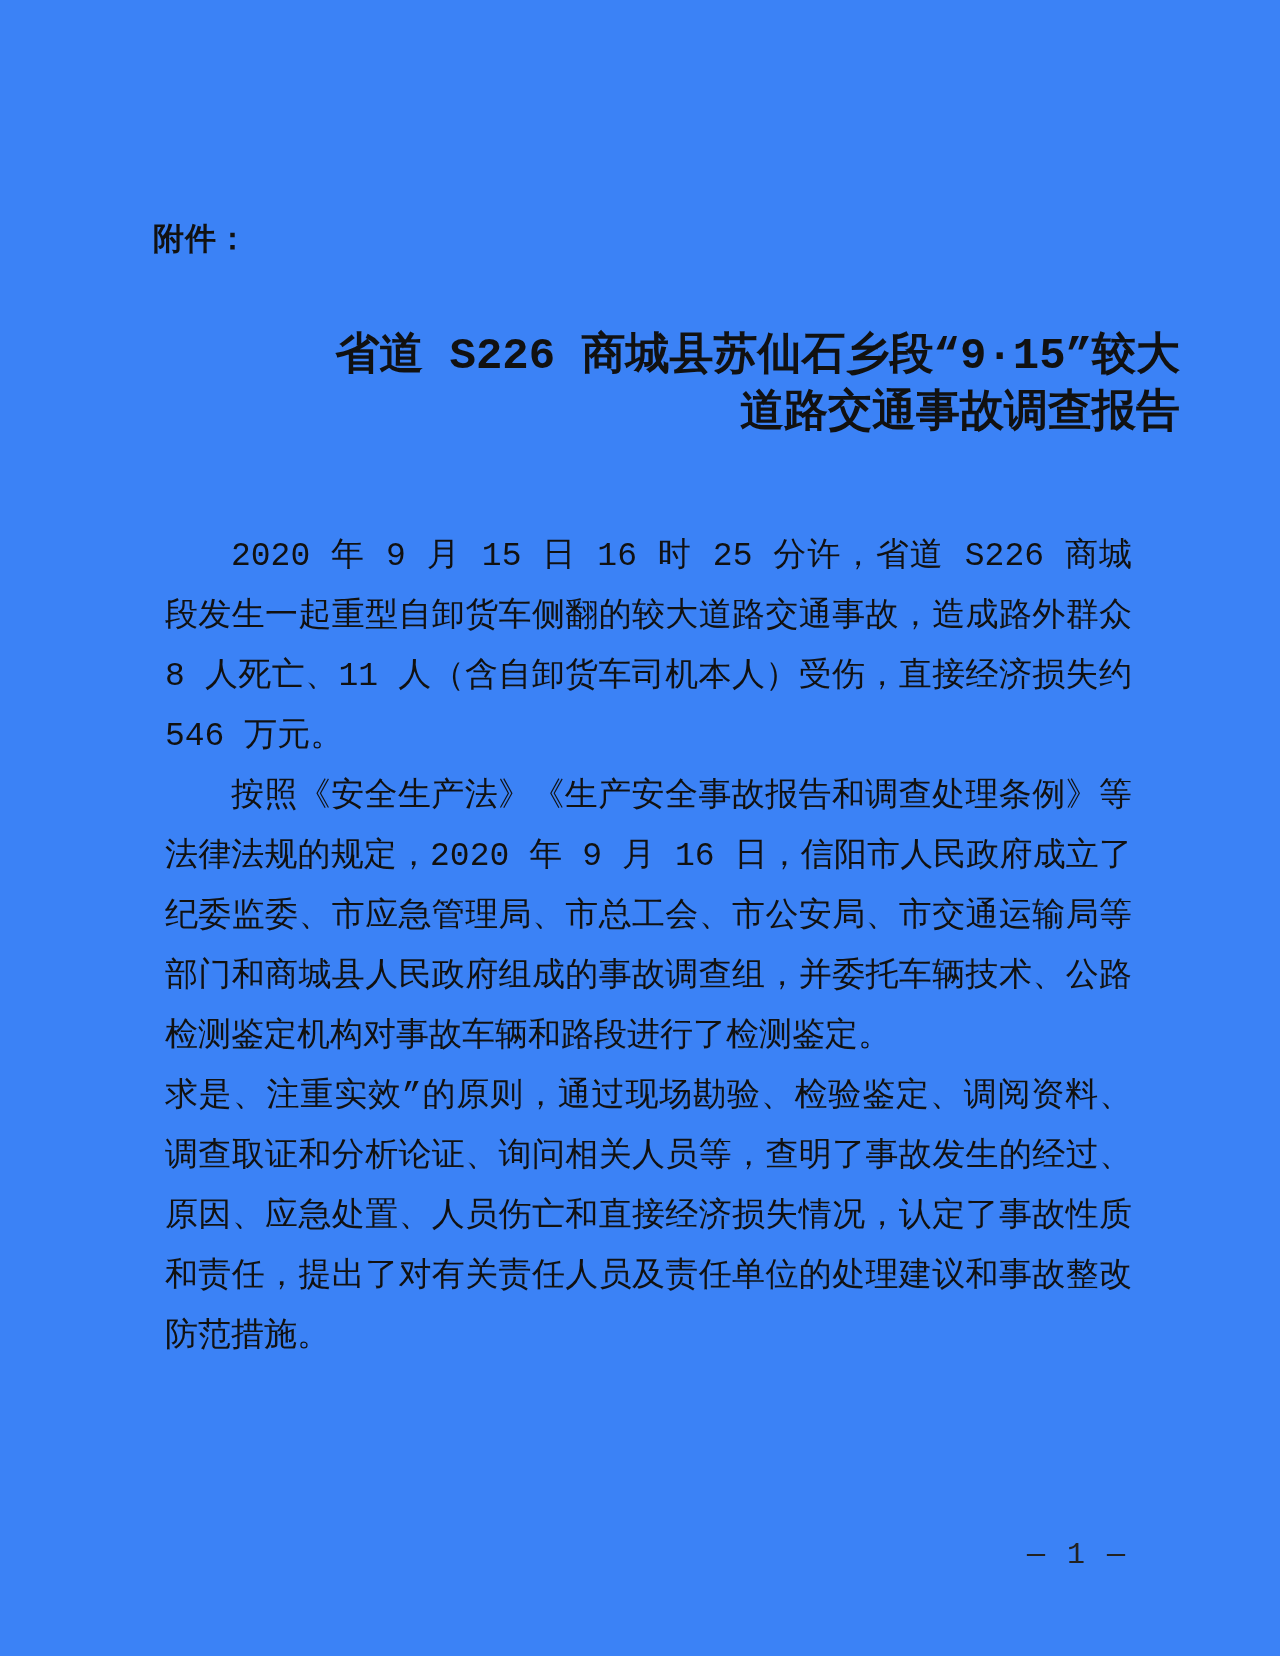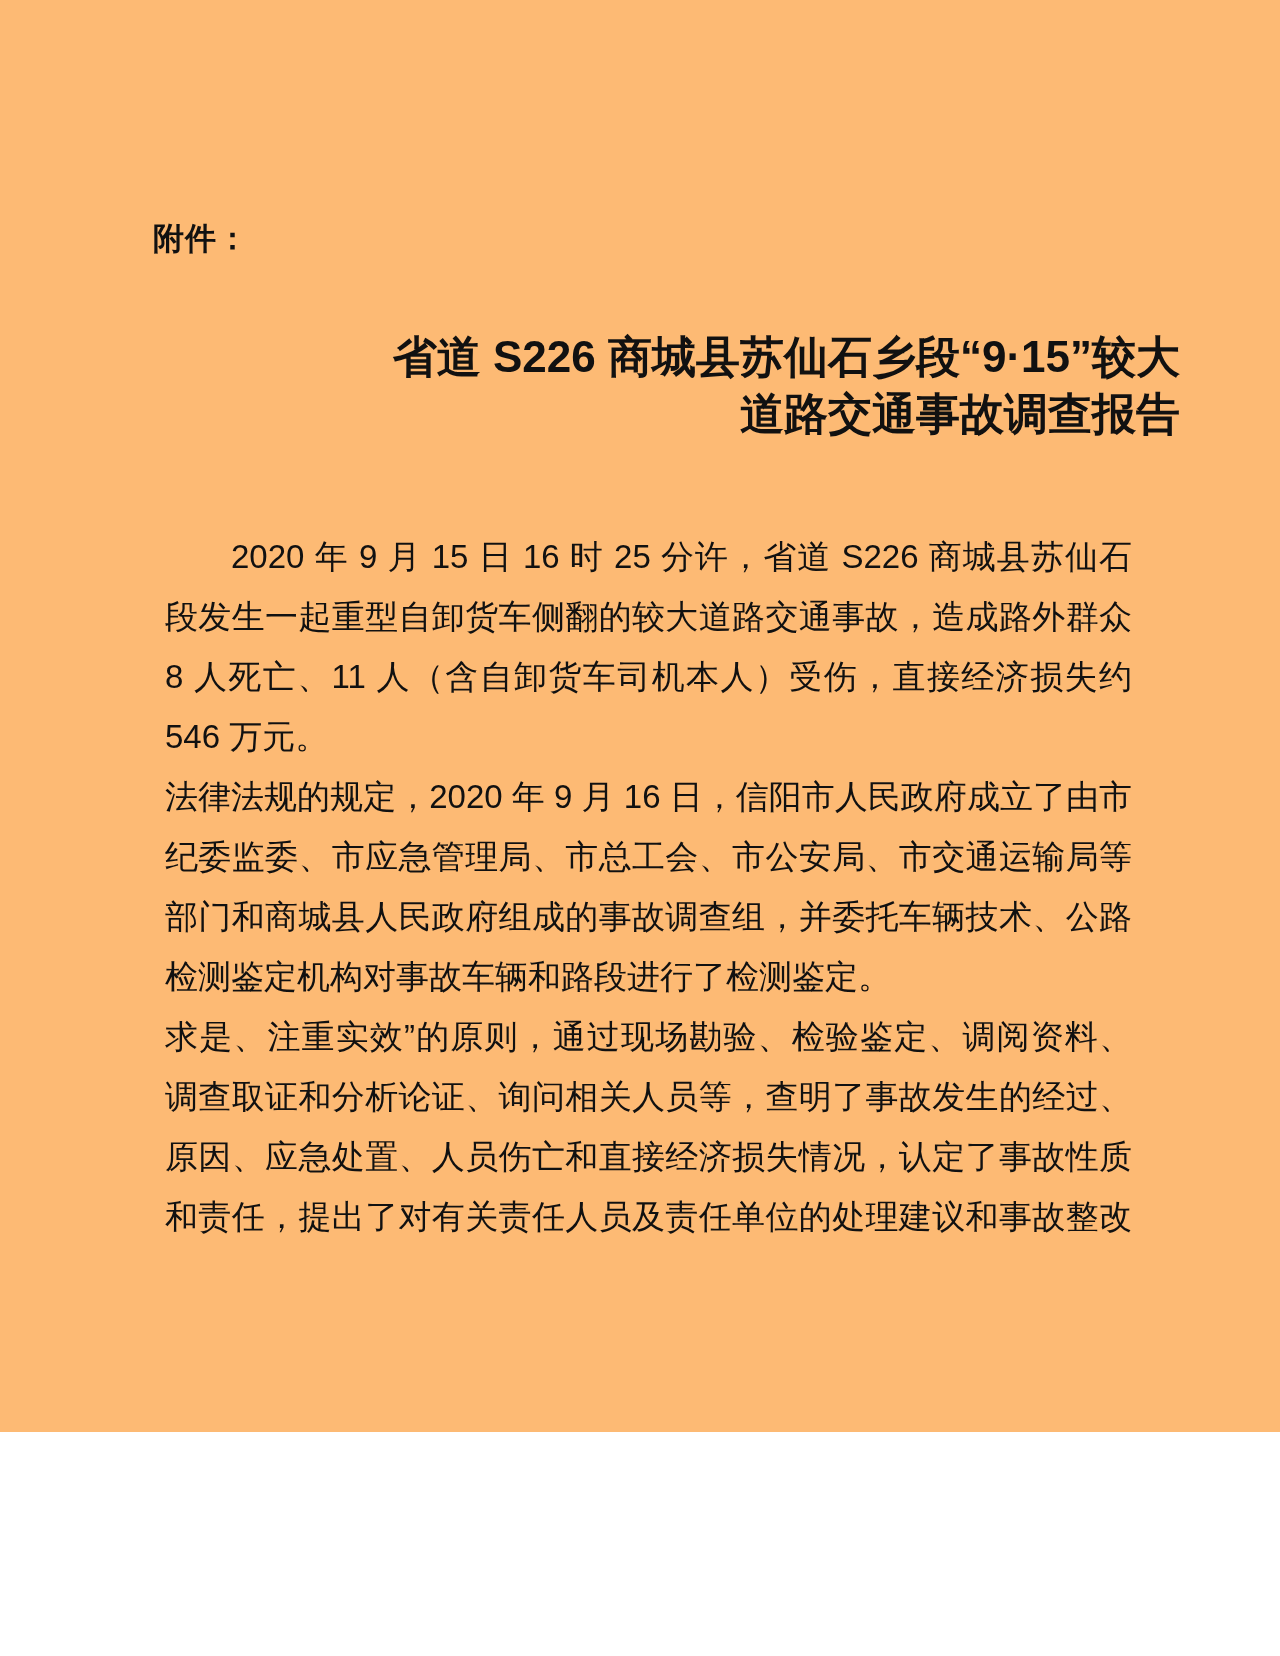--- a/index.html
+++ b/index.html
@@ -3,24 +3,24 @@
 <meta charset="utf-8">
 <style>
   html, body {
     margin: 0;
     padding: 0;
     background: #ffffff;
   }
   .page {
     position: relative;
     width: 1280px;
-    height: 1432px;
-    background: #fdba74;
+    height: 1656px;
+    background: #3b82f6;
     color: #111111;
-    font-family: Liberation Sans, sans-serif;
+    font-family: Liberation Mono, monospace;
     overflow: hidden;
   }
   .attachment-label {
     position: absolute;
     left: 153px;
     top: 218px;
     font-size: 31px;
     font-weight: bold;
     letter-spacing: 1px;
   }
@@ -84,30 +84,32 @@
   <div class="doc-body">
 
     <div class="para">
       <div class="line first">2020 年 9 月 15 日 16 时 25 分许，省道 S226 商城县苏仙石乡</div>
       <div class="line">段发生一起重型自卸货车侧翻的较大道路交通事故，造成路外群众</div>
       <div class="line">8 人死亡、11 人（含自卸货车司机本人）受伤，直接经济损失约</div>
       <div class="line end">546 万元。</div>
     </div>
 
     <div class="para">
+      <div class="line first">按照《安全生产法》《生产安全事故报告和调查处理条例》等</div>
       <div class="line">法律法规的规定，2020 年 9 月 16 日，信阳市人民政府成立了由市</div>
       <div class="line">纪委监委、市应急管理局、市总工会、市公安局、市交通运输局等</div>
       <div class="line">部门和商城县人民政府组成的事故调查组，并委托车辆技术、公路</div>
       <div class="line end">检测鉴定机构对事故车辆和路段进行了检测鉴定。</div>
     </div>
 
     <div class="para">
       <div class="line">求是、注重实效”的原则，通过现场勘验、检验鉴定、调阅资料、</div>
       <div class="line">调查取证和分析论证、询问相关人员等，查明了事故发生的经过、</div>
       <div class="line">原因、应急处置、人员伤亡和直接经济损失情况，认定了事故性质</div>
       <div class="line">和责任，提出了对有关责任人员及责任单位的处理建议和事故整改</div>
+      <div class="line end">防范措施。</div>
     </div>
 
   </div>
 
   <div class="page-footer">— 1 —</div>
 
 </div>
 
 </body></html>

